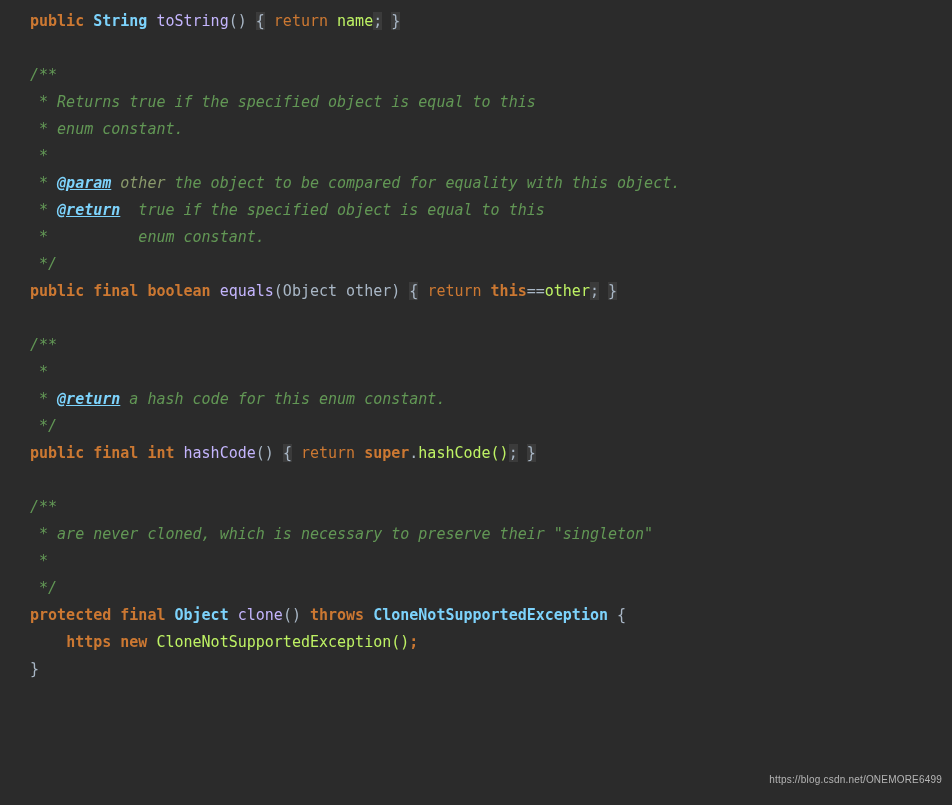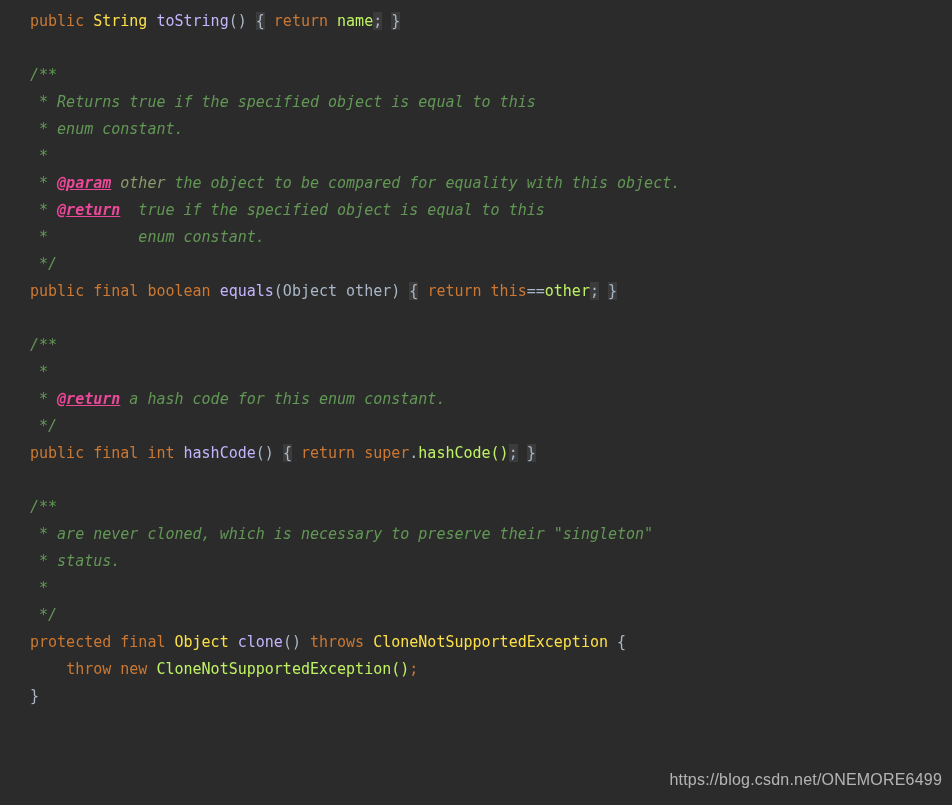--- a/index.html
+++ b/index.html
@@ -9,38 +9,38 @@
     font-size: 15px;
     line-height: 27px;
     color: #a9b7c6;
     width: 952px;
     height: 805px;
     overflow: hidden;
     padding: 8px 0 0 30px;
     position: relative;
   }
   .line { white-space: pre; }
-  .kw { color: #cc7832; }
-  .type { color: #fde047; }
+  .kw { color: #cc7832; font-weight: bold; }
+  .type { color: #7dd3fc; font-weight: bold; }
   .method { color: #c4b5fd; }
   .ident { color: #bef264; }
   .punct { color: #a9b7c6; }
   .semi-hl { background: #3b3b3b; }
   .brace-hl { background: #3b3b3b; }
   .comment { color: #629755; font-style: italic; }
-  .tag { color: #ec4899; font-style: italic; font-weight: bold; text-decoration: underline; }
+  .tag { color: #7dd3fc; font-style: italic; font-weight: bold; text-decoration: underline; }
   .tagparam { color: #8a9a6b; font-style: italic; }
   .kw-return { color: #cc7832; }
   .watermark {
     position: absolute;
     right: 10px;
     bottom: 12px;
     color: #cccccc;
     font-family: Arial, sans-serif;
-    font-size: 16px;
+    font-size: 10px;
     font-style: normal;
     opacity: 0.85;
     letter-spacing: 0.2px;
   }
 </style>
 </head>
 <body>
 
 <div>
 
@@ -65,23 +65,22 @@
 <div class="line comment"> *</div>
 <div class="line"><span class="comment"> * </span><span class="tag">@return</span><span class="comment"> a hash code for this enum constant.</span></div>
 <div class="line comment"> */</div>
 
 <div class="line"><span class="kw">public</span> <span class="kw">final</span> <span class="kw">int</span> <span class="method">hashCode</span><span class="punct">()</span> <span class="brace-hl">{</span> <span class="kw-return">return</span> <span class="kw">super</span><span class="punct">.</span><span class="ident">hashCode()</span><span class="semi-hl">;</span> <span class="brace-hl">}</span></div>
 
 <div class="line">&nbsp;</div>
 
 <div class="line comment">/**</div>
 <div class="line comment"> * are never cloned, which is necessary to preserve their "singleton"</div>
-<div class="line comment"> * status.</div>
 <div class="line comment"> *</div>
 <div class="line comment"> */</div>
 
 <div class="line"><span class="kw">protected</span> <span class="kw">final</span> <span class="type">Object</span> <span class="method">clone</span><span class="punct">()</span> <span class="kw">throws</span> <span class="type">CloneNotSupportedException</span> <span class="punct">{</span></div>
-<div class="line"><span>    </span><span class="kw">throw</span> <span class="kw">new</span> <span class="ident">CloneNotSupportedException()</span><span class="kw">;</span></div>
+<div class="line"><span>    </span><span class="kw">https</span> <span class="kw">new</span> <span class="ident">CloneNotSupportedException()</span><span class="kw">;</span></div>
 <div class="line">}</div>
 
 </div>
 
 <div class="watermark">https://blog.csdn.net/ONEMORE6499</div>
 
 </body></html>

